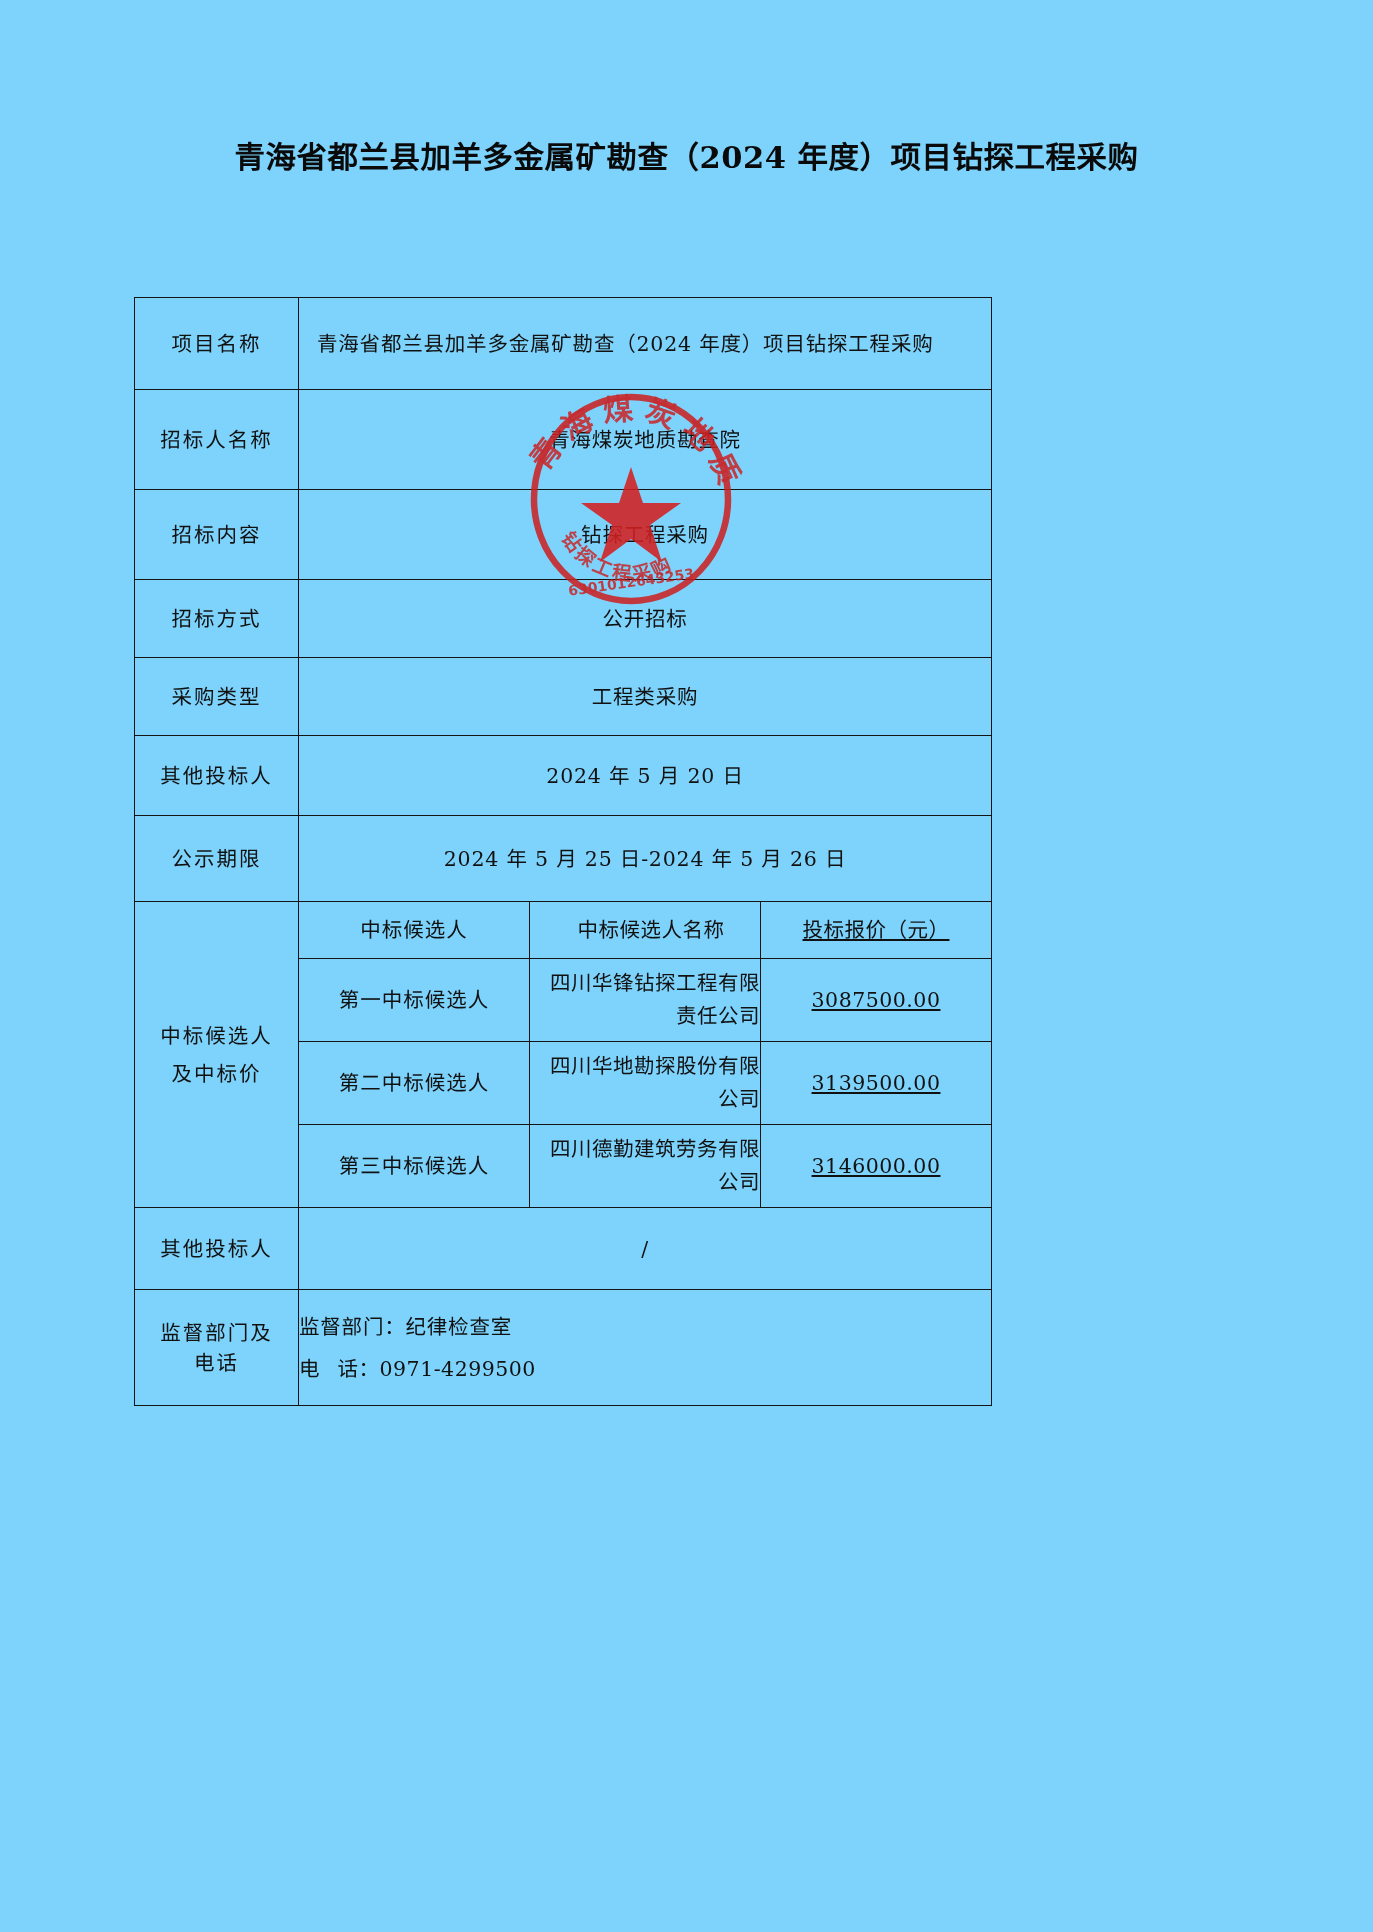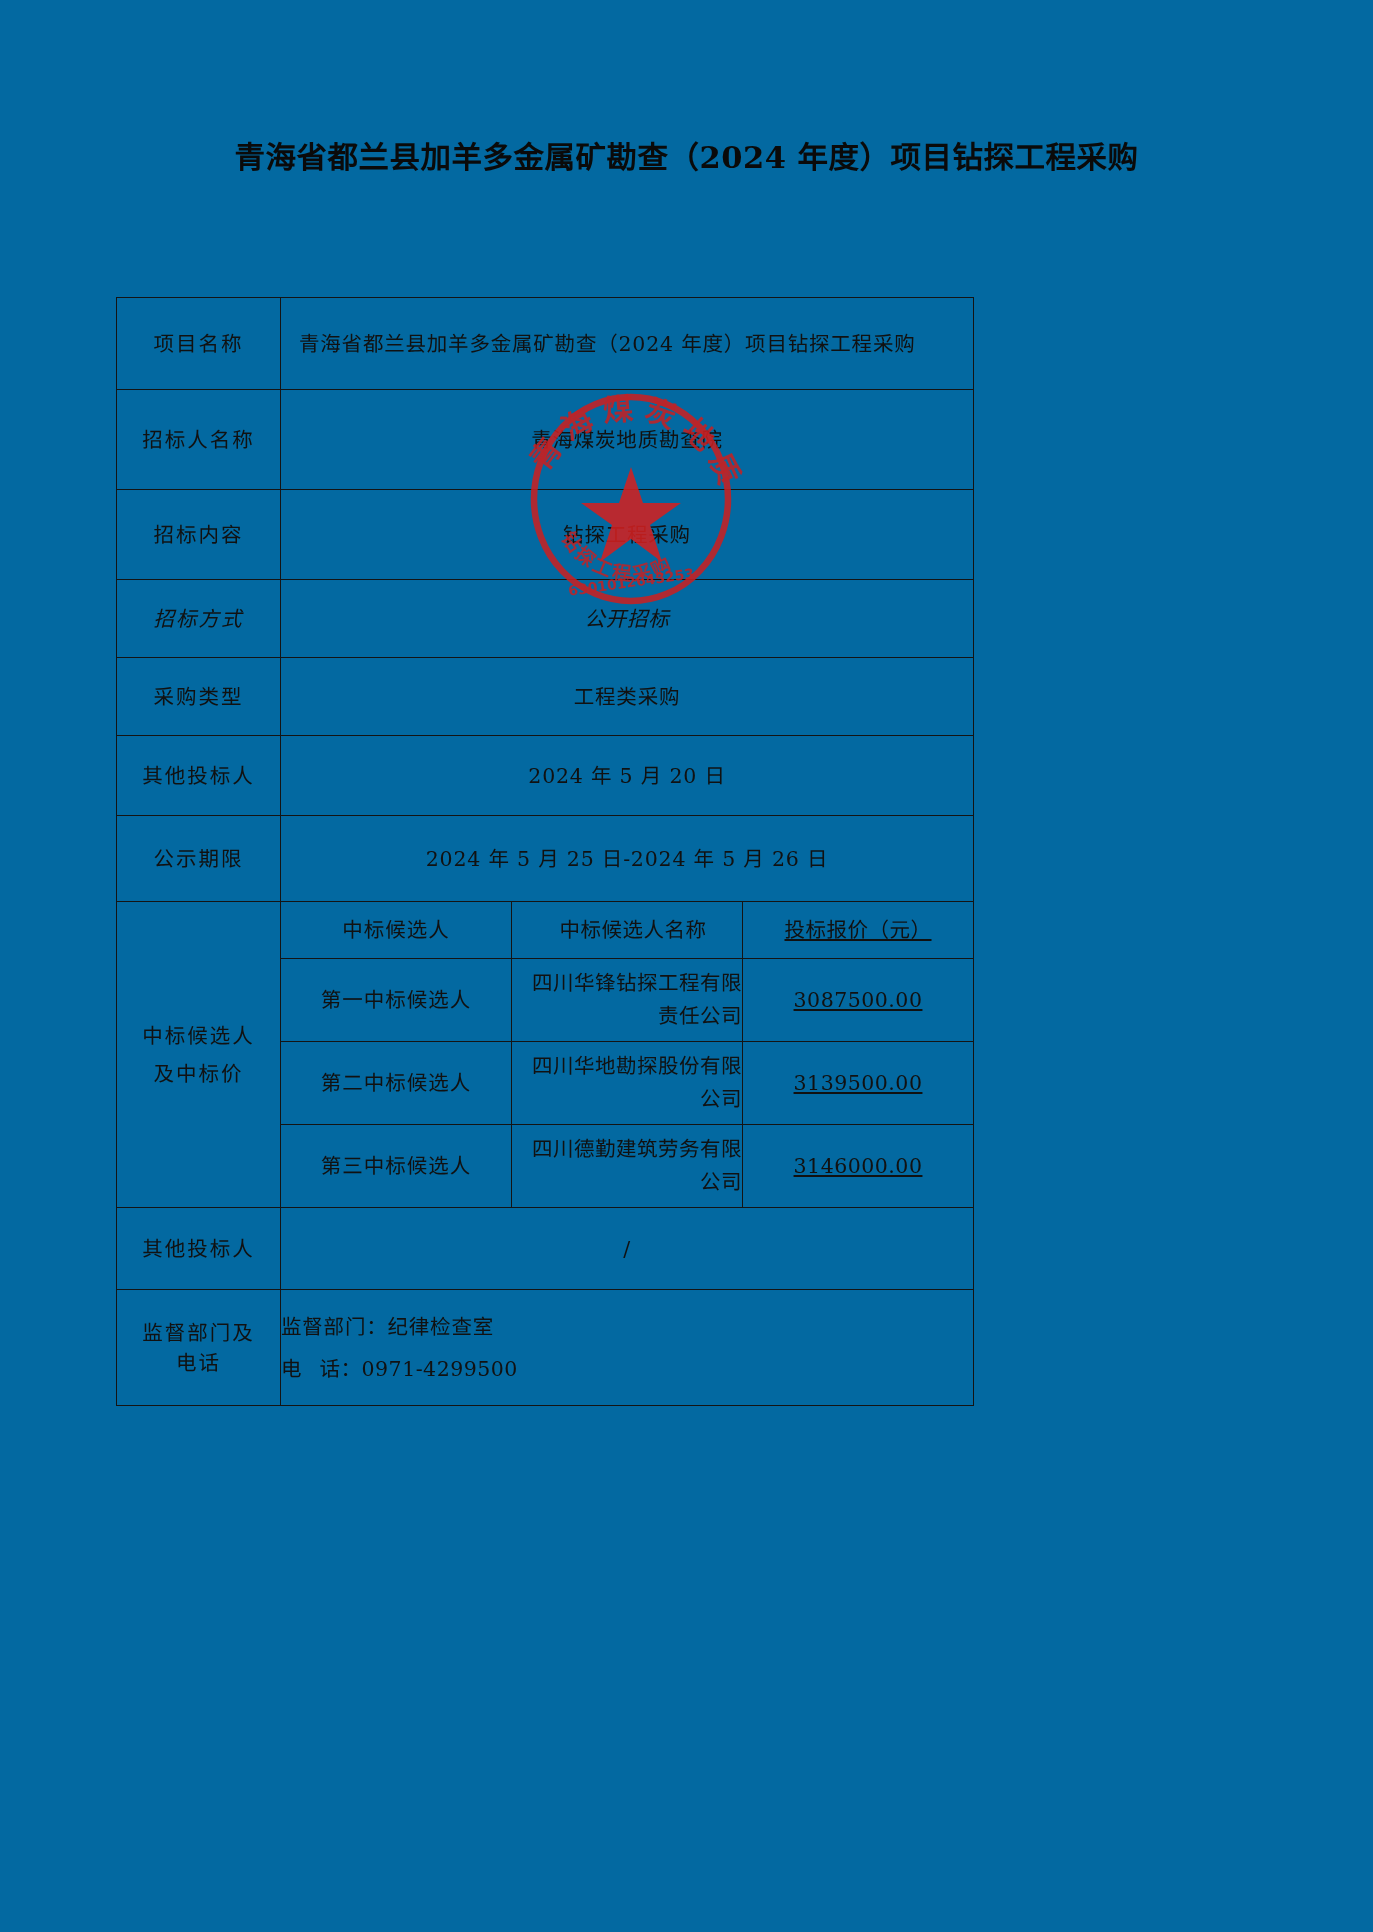--- a/index.html
+++ b/index.html
@@ -13,21 +13,21 @@
     height: 1932px;
     font-family: "DejaVu Sans", "Liberation Sans", sans-serif;
     color: #111111;
     position: relative;
     overflow: hidden;
   }
 
   .page {
     position: absolute;
     inset: 0;
-    background: #0369a1;
+    background: #7dd3fc;
   }
 
   
   .doc-title {
     position: absolute;
     top: 128px;
     left: 0;
     width: 1373px;
     text-align: center;
   }
@@ -39,21 +39,21 @@
     line-height: 58px;
     color: #0a0a0a;
   }
   .doc-title .line1 { font-size: 30.5px; }
   .doc-title .line2 { font-size: 30.5px; }
 
   
   .tbl-wrap {
     position: absolute;
     top: 297px;
-    left: 116px;
+    left: 134px;
     width: 858px;
   }
   table.main {
     border-collapse: collapse;
     width: 858px;
     table-layout: fixed;
     background: transparent;
   }
   table.main td {
     border: 1.3px solid #141414;
@@ -79,21 +79,21 @@
     letter-spacing: 0.8px;
   }
   .val.left {
     text-align: left;
     padding-left: 18px;
     padding-right: 10px;
   }
   .r-name   { height: 92px; }
   .r-person { height: 100px; }
   .r-content{ height: 90px; }
-  .r-way    { height: 78px; font-style: italic; }
+  .r-way    { height: 78px; }
   .r-type   { height: 78px; }
   .r-open   { height: 80px; }
   .r-notice { height: 86px; }
   .r-other  { height: 82px; }
   .r-sup    { height: 116px; }
 
   
   .cand-head td, .cand-row td {
     font-size: 20.5px;
     line-height: 32px;

